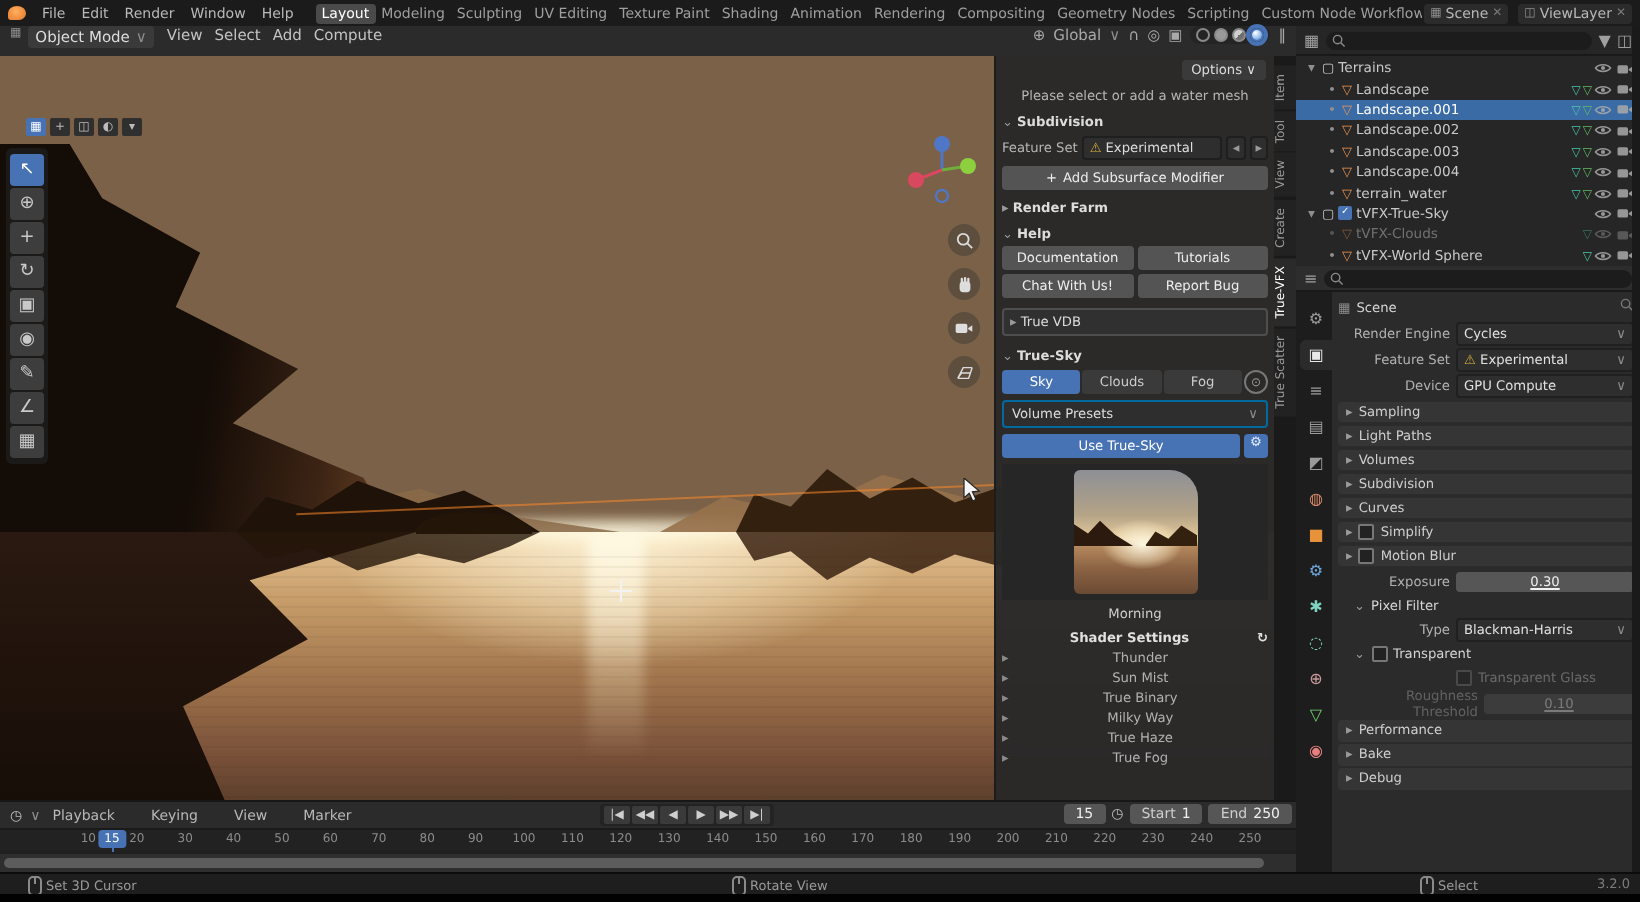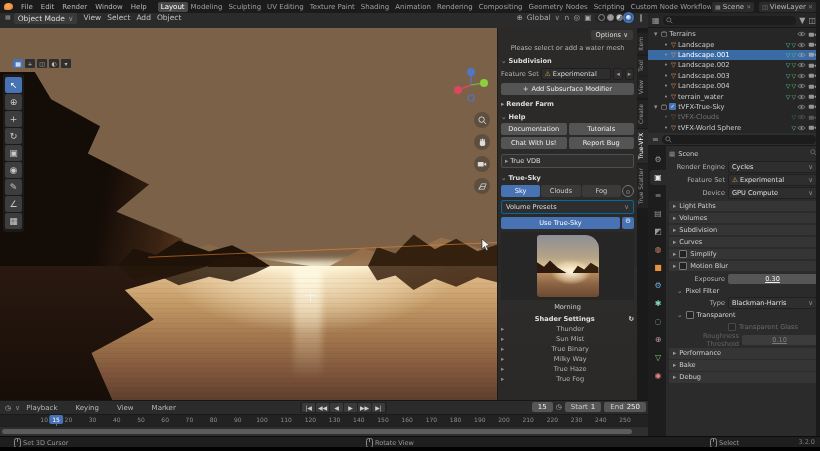--- a/index.html
+++ b/index.html
@@ -214,21 +214,21 @@
   <div id="vp-header">
     <span class="sel-ic">▦</span>
     <span class="mode-box">
       <span>Object Mode</span>
       <span style="color:#8d8d8d">∨</span>
     </span>
     <span style="display:flex">
         <span class="hmenu">View</span>
         <span class="hmenu">Select</span>
         <span class="hmenu">Add</span>
-        <span class="hmenu">Object</span>
+        <span class="hmenu">Compute</span>
       </span>
     <span class="vph-right">
       <span>⊕</span>
       <span>Global</span>
       <span style="color:#8d8d8d">∨</span>
       <span>∩</span>
       <span>◎</span>
       <span>▣</span>
       <span class="shade-cluster">
         <span class="shade"></span>
@@ -722,20 +722,23 @@
         </span>
       </div>
     <div class="prow">
         <span class="plabel">Device</span>
       <span class="pfield">
           <span>GPU Compute</span>
           <span style="color:#8d8d8d">∨</span>
         </span>
       </div>
     <div>
+        <div class="psec">
+          <span>Sampling</span>
+        </div>
         <div class="psec">
           <span>Light Paths</span>
         </div>
         <div class="psec">
           <span>Volumes</span>
         </div>
         <div class="psec">
           <span>Subdivision</span>
         </div>
         <div class="psec">

